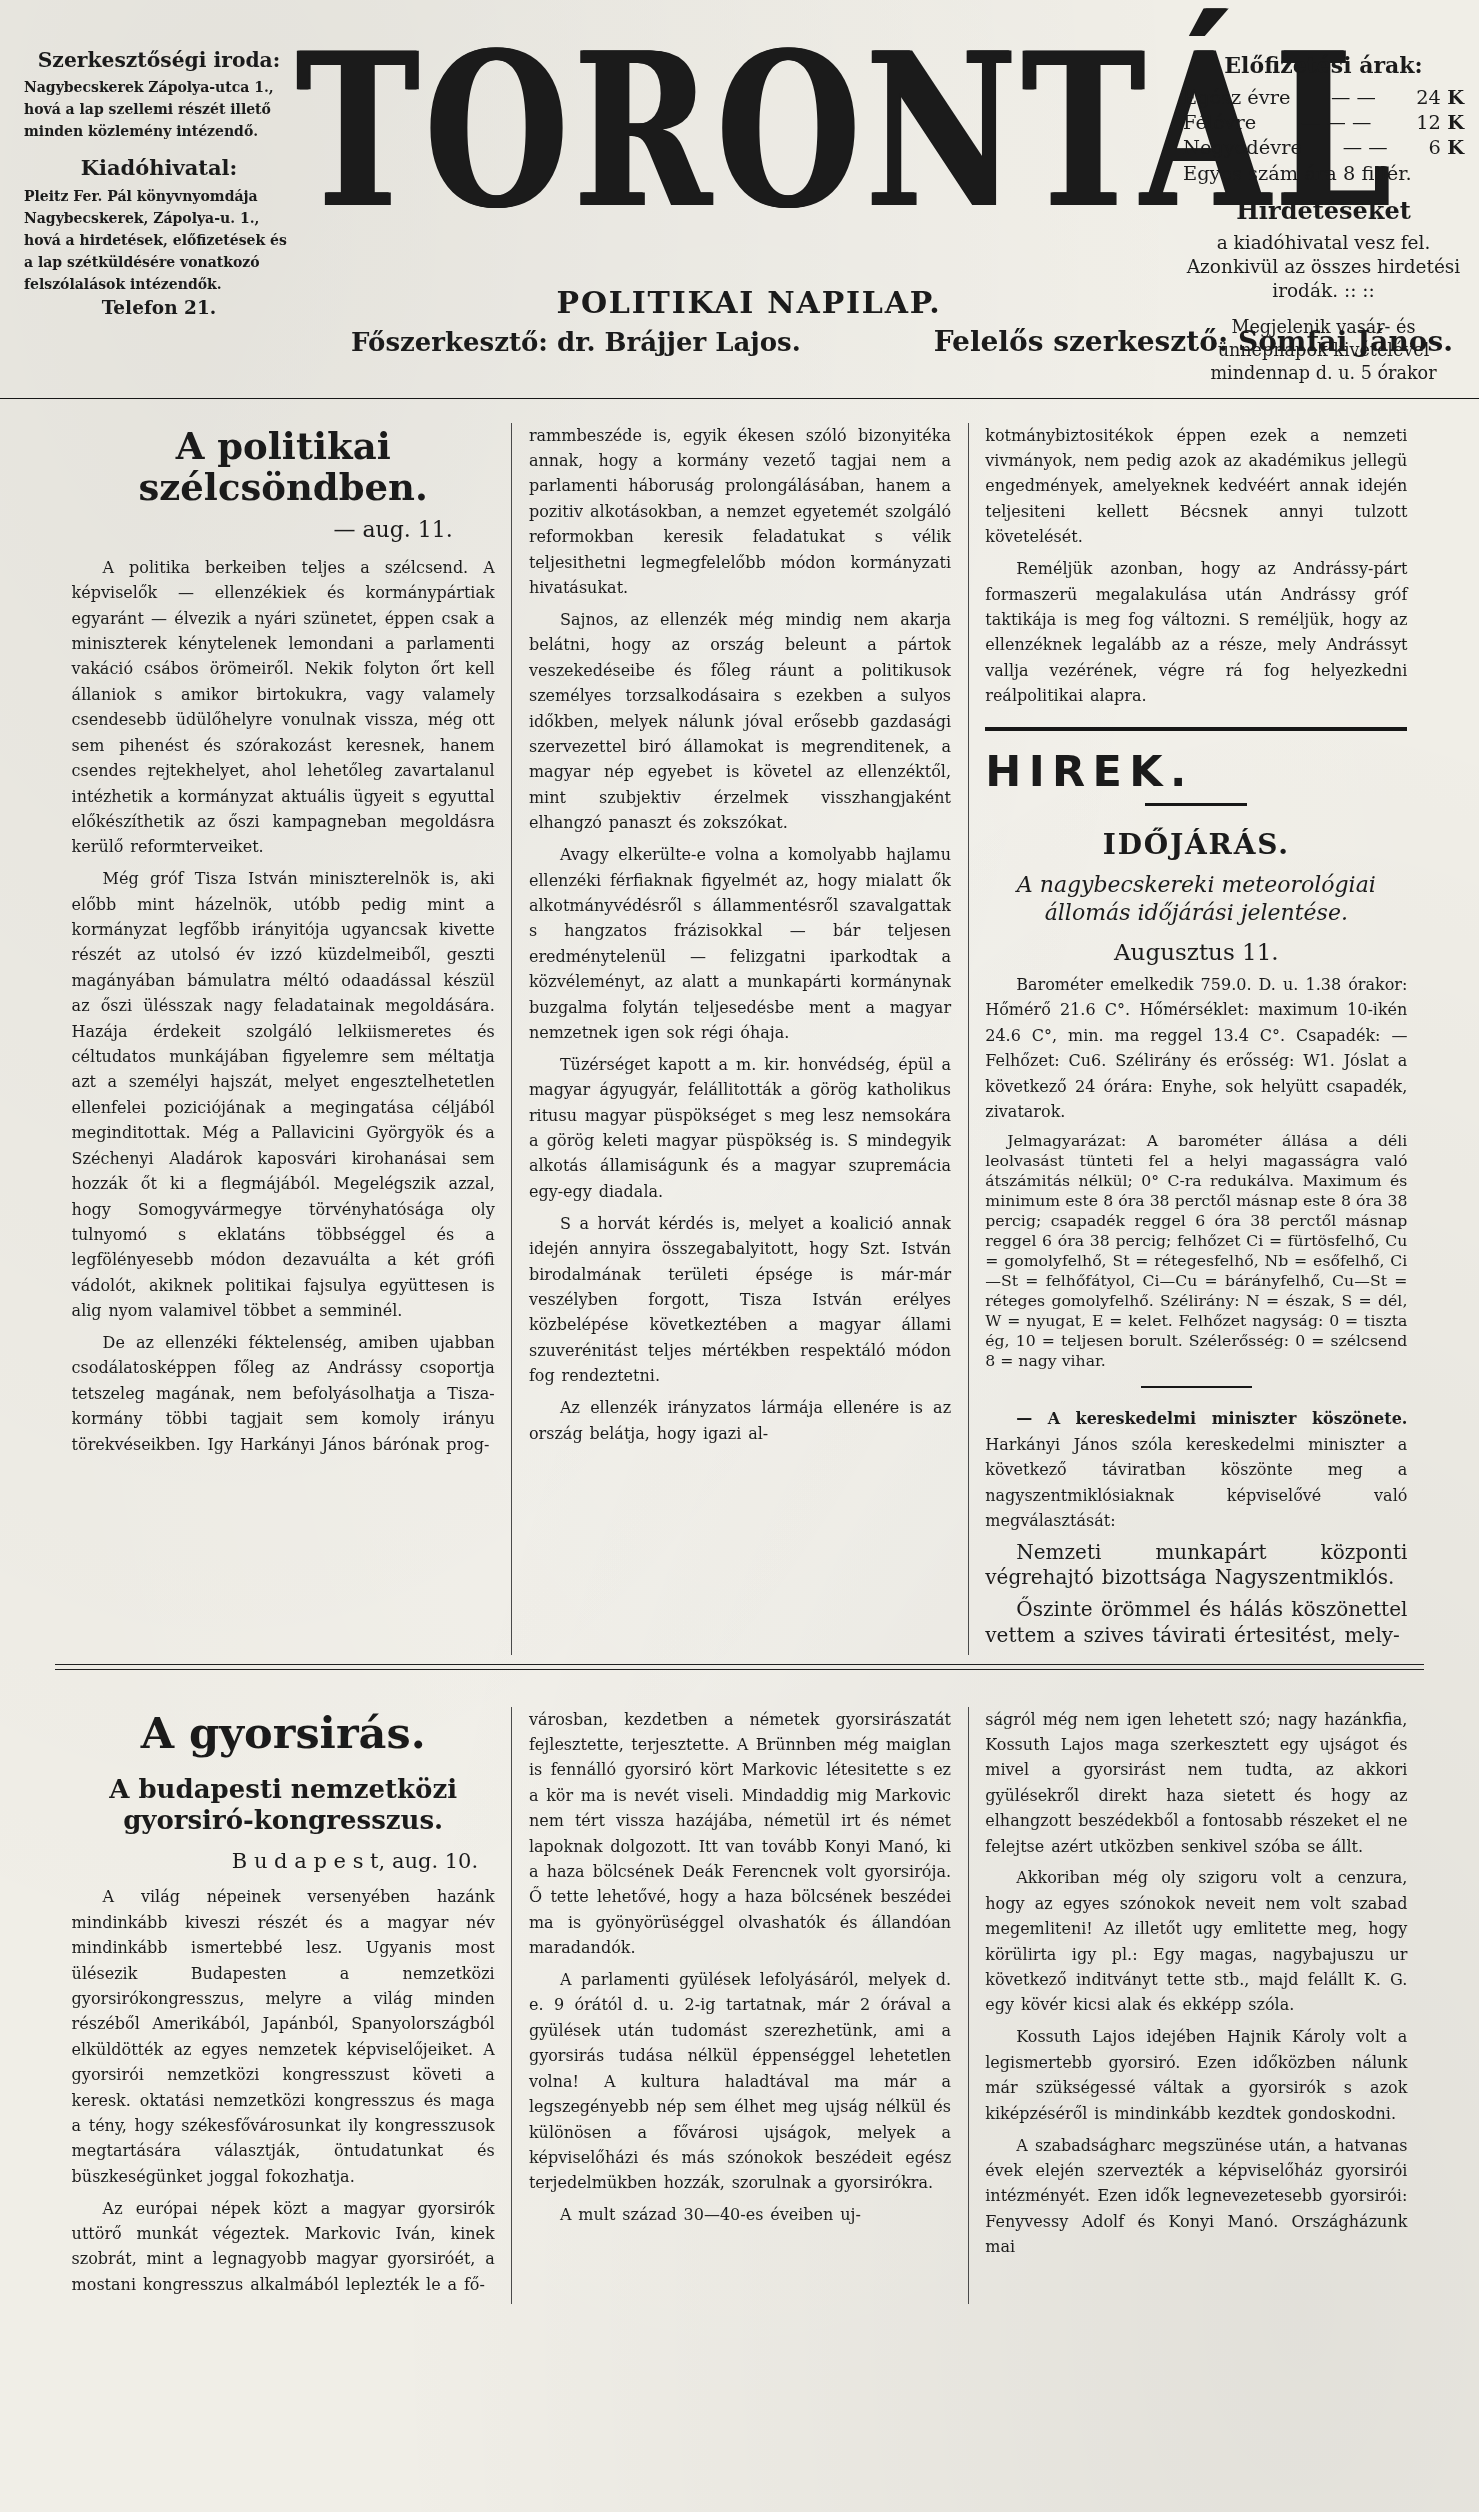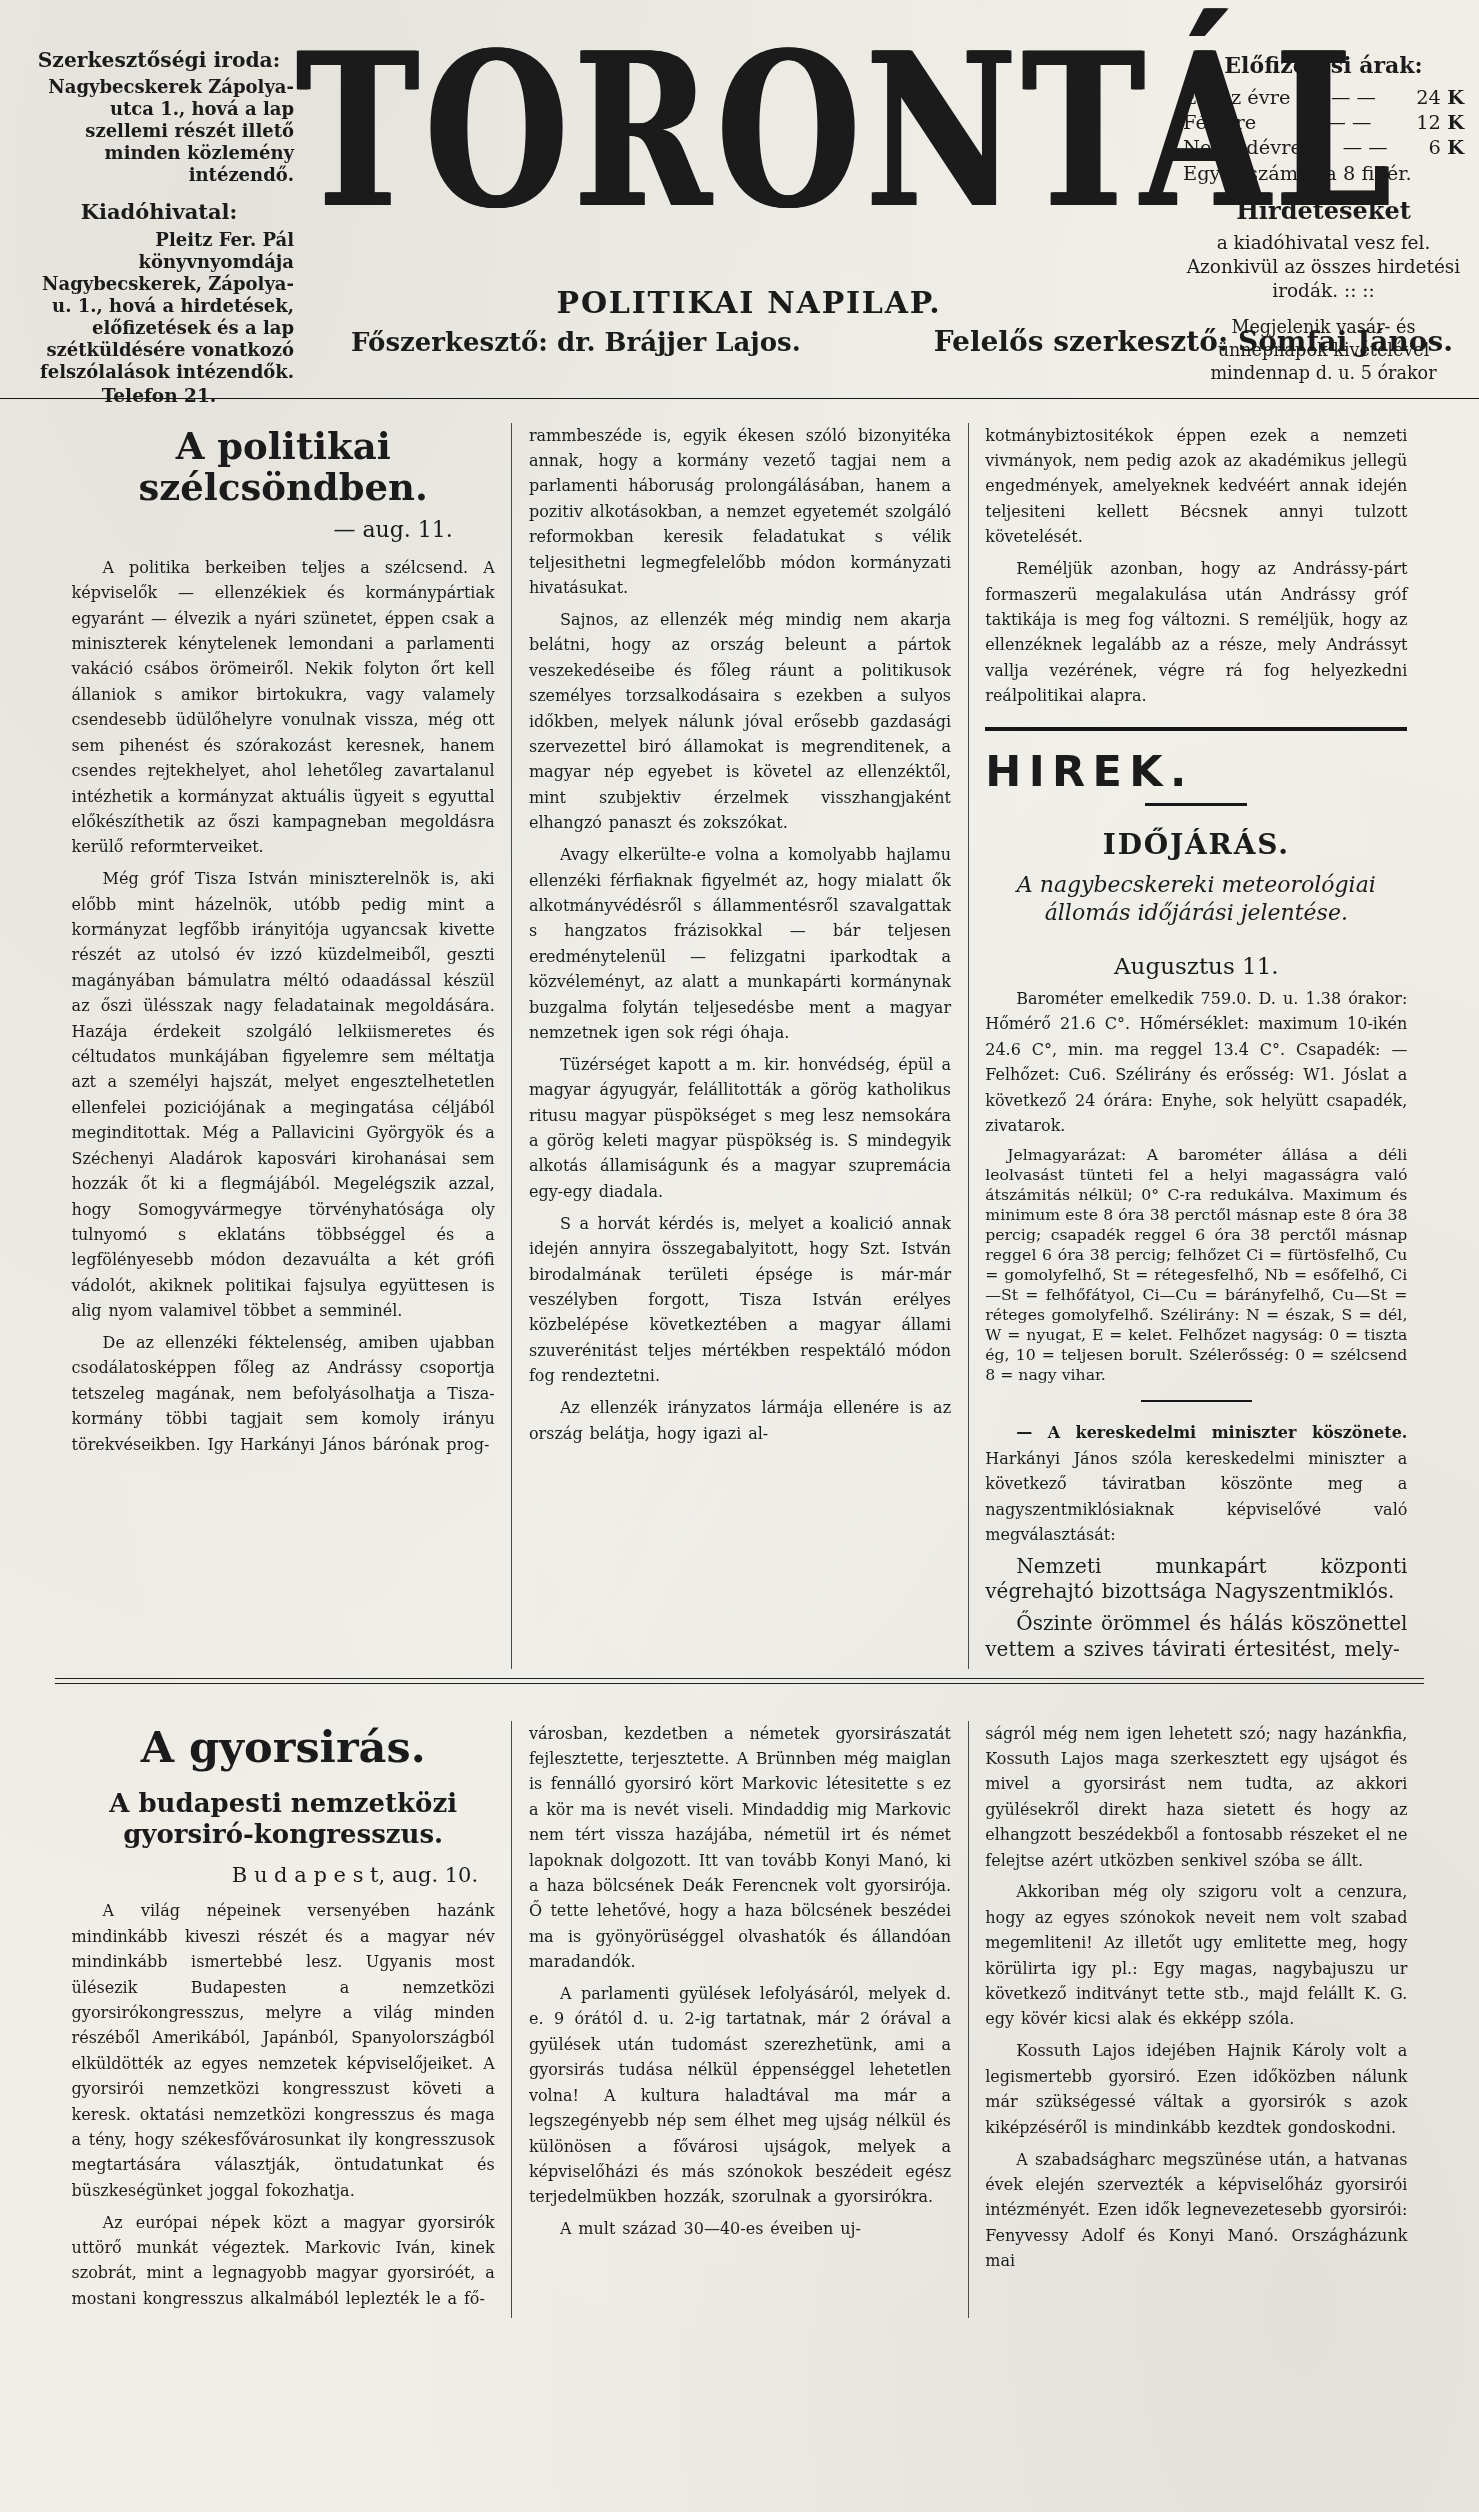--- a/index.html
+++ b/index.html
@@ -14,21 +14,21 @@
       radial-gradient(ellipse at 50% 45%, rgba(255,255,255,0.25), transparent 70%),
       #f0eee7;
     color:#1b1b1b;
     font-family:"DejaVu Serif", serif;
     overflow:hidden;
   }
   
   .header{position:relative;height:393px;}
   .hdr-left{position:absolute;left:24px;top:48px;width:270px;text-align:center;font-weight:bold;}
   .hdr-left .box-title{font-size:20.3px;margin-bottom:3.7px;}
-  .hdr-left .box-text{font-size:18px;line-height:22px;text-align:right;}
+  .hdr-left .box-text{font-size:14px;line-height:22px;text-align:left;}
   .hdr-left .box-title2{font-size:21px;margin:13px 0 5.5px;}
   .hdr-left .phone{font-size:18.5px;margin-top:1.8px;}
   .masthead{
     position:absolute;left:296px;top:26px;width:906px;
     text-align:center;font-weight:bold;font-size:165px;line-height:1;
     letter-spacing:5.5px;transform:scaleY(1.28);transform-origin:top center;
     text-shadow:1.8px 0 0 #1b1b1b, -0.9px 0 0 #1b1b1b;
     white-space:nowrap;
   }
   .subtitle{position:absolute;left:296px;top:285px;width:906px;text-align:center;
@@ -62,21 +62,21 @@
   p.body{font-size:16px;line-height:25.4px;text-align:justify;
     text-indent:31px;margin:0 0 6.5px;word-spacing:1.8px;}
   .art-title{font-weight:bold;font-size:37px;text-align:center;line-height:1.1;margin:3.7px 0 9.2px;}
   .art-date{text-align:right;font-size:22px;padding-right:42px;margin:0 0 13px;}
   
   .end-rule{border-top:4.6px solid #171717;margin:18.5px 0 15px;}
   .hirek-title{font-family:"DejaVu Sans",sans-serif;font-weight:bold;font-size:43px;
     text-align:left;letter-spacing:7.4px;margin:5.5px 0 5.5px;}
   .hirek-dash{width:102px;border-top:3.7px solid #171717;margin:7.4px auto 22px;}
   .weather-title{font-weight:bold;font-size:28px;text-align:center;letter-spacing:1.8px;margin:0 0 9.2px;}
-  .station{font-style:italic;font-size:22px;text-align:center;line-height:28px;margin:0 0 26px;}
+  .station{font-style:italic;font-size:22px;text-align:center;line-height:28px;margin:0 0 12px;}
   .weather-date{font-weight:normal;font-size:23px;text-align:center;margin:0 0 7.4px;}
   p.legend{font-size:15.7px;line-height:20px;text-align:justify;text-indent:22px;margin:3.7px 0 9.2px;}
   .small-dash{width:111px;border-top:2.8px solid #171717;margin:15px auto 18.5px;}
   .lead{font-weight:bold;}
   p.telegram{font-size:20px;line-height:25.4px;text-indent:31px;margin:0 0 6.5px;text-align:justify;word-spacing:1.8px;}
   
   .midrule{margin:9.2px 55px 13px;border-top:1.8px solid #202020;border-bottom:0.9px solid #202020;height:3.7px;}
   
   .art2-title{font-weight:bold;font-size:43px;text-align:center;margin:1.8px 0 11px;}
   .art2-sub{font-weight:bold;font-size:26px;text-align:center;line-height:31px;margin:16px 0 13px;}

